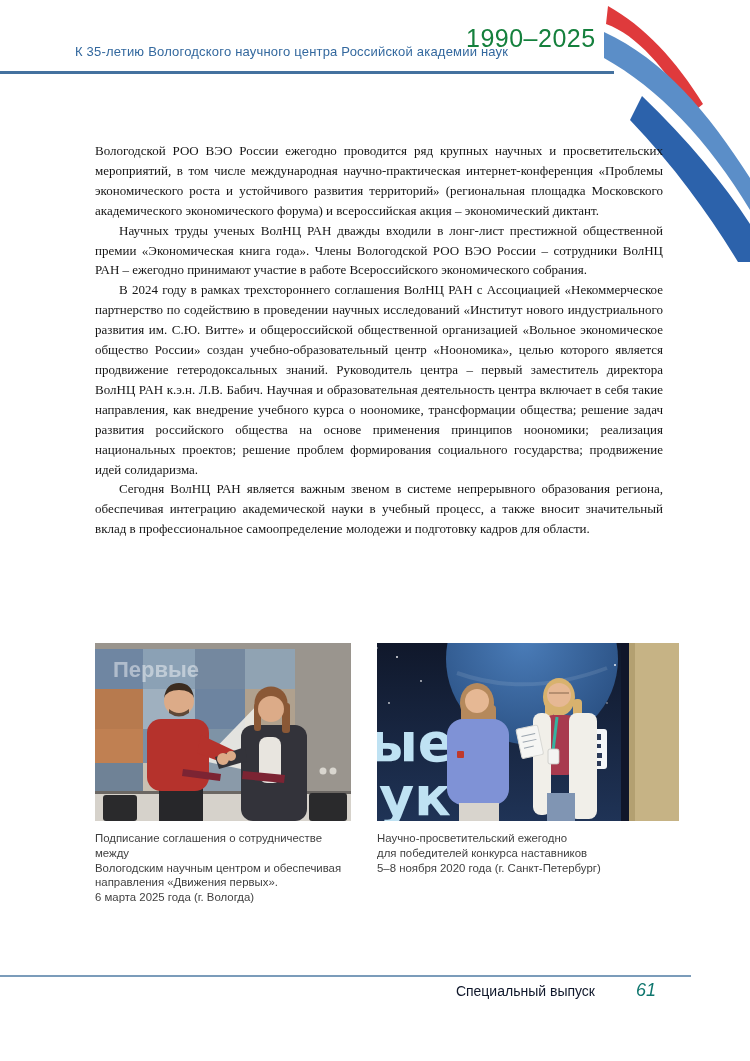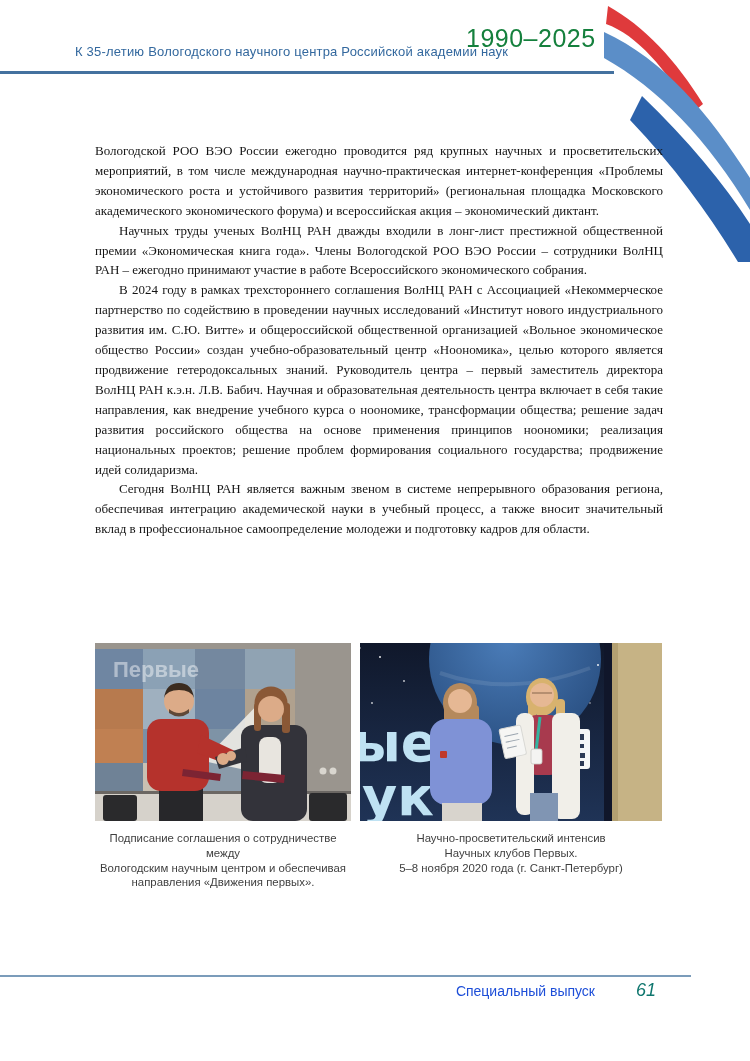--- a/index.html
+++ b/index.html
@@ -11,29 +11,29 @@
   .hdr-years{position:absolute;left:466px;top:24px;font-family:"Liberation Sans",sans-serif;
              font-size:25px;color:#15803d;letter-spacing:.5px;}
   .hdr-rule{position:absolute;left:0;top:71px;width:614px;height:3px;background:#44719f;}
   .swoosh{position:absolute;top:0;right:0;}
   
   .bodytext{position:absolute;left:95px;top:141px;width:568px;font-size:13px;
             line-height:19.9px;color:#141414;text-align:justify;}
   .bodytext p{margin:0;}
   .bodytext p.ind{text-indent:24px;}
   
-  .figures{position:absolute;left:95px;top:643px;width:567px;display:flex;gap:9px;}
+  .figures{position:absolute;left:95px;top:643px;width:567px;display:flex;gap:26px;}
   .figures figure{margin:0;}
   .photo{display:block;}
   figcaption{margin-top:10px;font-family:"Liberation Sans",sans-serif;font-size:11.4px;
-             line-height:14.8px;color:#3f3f3f;text-align:center;}
+             line-height:14.8px;color:#3f3f3f;}
   
   .ftr-rule{position:absolute;left:0;top:975px;width:691px;height:2px;background:#7b9cba;}
   .ftr-label{position:absolute;right:155px;top:983px;font-family:"Liberation Sans",sans-serif;
-             font-size:14px;color:#1d4ed8;}
+             font-size:14px;color:#0f172a;}
   .ftr-page{position:absolute;left:636px;top:980px;font-family:"Liberation Sans",sans-serif;
             font-style:italic;font-size:18px;color:#0f766e;}
 </style>
 </head>
 <body>
 
 <div class="page">
 
   <svg class="swoosh" width="170" height="262" viewBox="0 0 170 262" aria-hidden="true">
     <path d="M28,6 C64,26 96,60 123,104 L112,113 C86,69 57,35 26,24 Z" fill="#df3a3c"></path>
@@ -105,20 +105,21 @@
         <circle cx="128" cy="116" r="6" fill="#dcab88"></circle>
         <circle cx="136" cy="113" r="5" fill="#dcab88"></circle>
 
         <path d="M88,126 L126,131 L125,138 L87,133 Z" fill="#7c2433"></path>
         <path d="M148,128 L190,132 L189,140 L147,136 Z" fill="#7c2433"></path>
       </svg>
       <figcaption>
         <div>Подписание соглашения о сотрудничестве между</div>
         <div>Вологодским научным центром и обеспечивая</div>
         <div>направления «Движения первых».</div>
+        <div>6 марта 2025 года (г. Вологда)</div>
       </figcaption>
     </figure>
 
     <figure>
       <svg class="photo" width="302" height="178" viewBox="0 0 302 178">
         <defs>
           <linearGradient id="spaceGrad" x1="0" y1="0" x2="0" y2="1">
             <stop offset="0" stop-color="#10182b"></stop>
             <stop offset="1" stop-color="#1f3356"></stop>
           </linearGradient>
@@ -187,22 +188,22 @@
         <rect x="171" y="106" width="11" height="15" rx="2" fill="#f4f4f2" stroke="#c9c9c4" stroke-width="0.8"></rect>
         <g transform="rotate(-12 152 100)">
           <rect x="142" y="84" width="22" height="30" rx="2" fill="#f6f6f4" stroke="#d8d8d4" stroke-width="1"></rect>
           <line x1="146" y1="92" x2="160" y2="92" stroke="#9aa4ae" stroke-width="1"></line>
           <line x1="146" y1="98" x2="160" y2="98" stroke="#9aa4ae" stroke-width="1"></line>
           <line x1="146" y1="104" x2="156" y2="104" stroke="#9aa4ae" stroke-width="1"></line>
         </g>
         <rect x="170" y="150" width="28" height="28" fill="#8095b3"></rect>
       </svg>
       <figcaption>
-        <div>Научно-просветительский интенсив</div>
-        <div>Научных клубов Первых.</div>
+        <div>Научно-просветительский ежегодно</div>
+        <div>для победителей конкурса наставников</div>
         <div>5–8 ноября 2020 года (г. Санкт-Петербург)</div>
       </figcaption>
     </figure>
 
   </div>
 
   <div class="ftr-rule"></div>
   <div class="ftr-label">Специальный выпуск</div>
   <div class="ftr-page">61</div>
 

